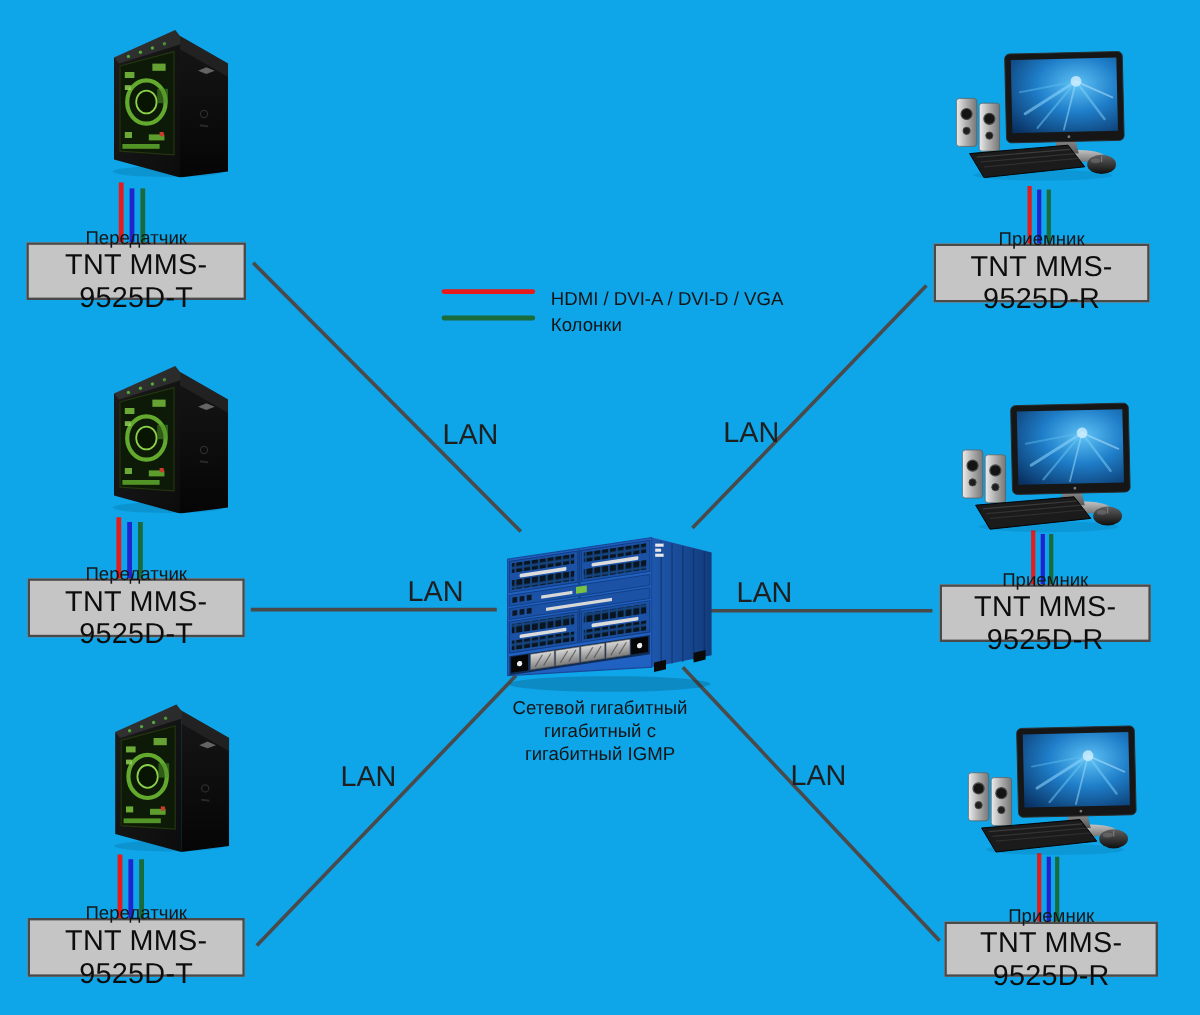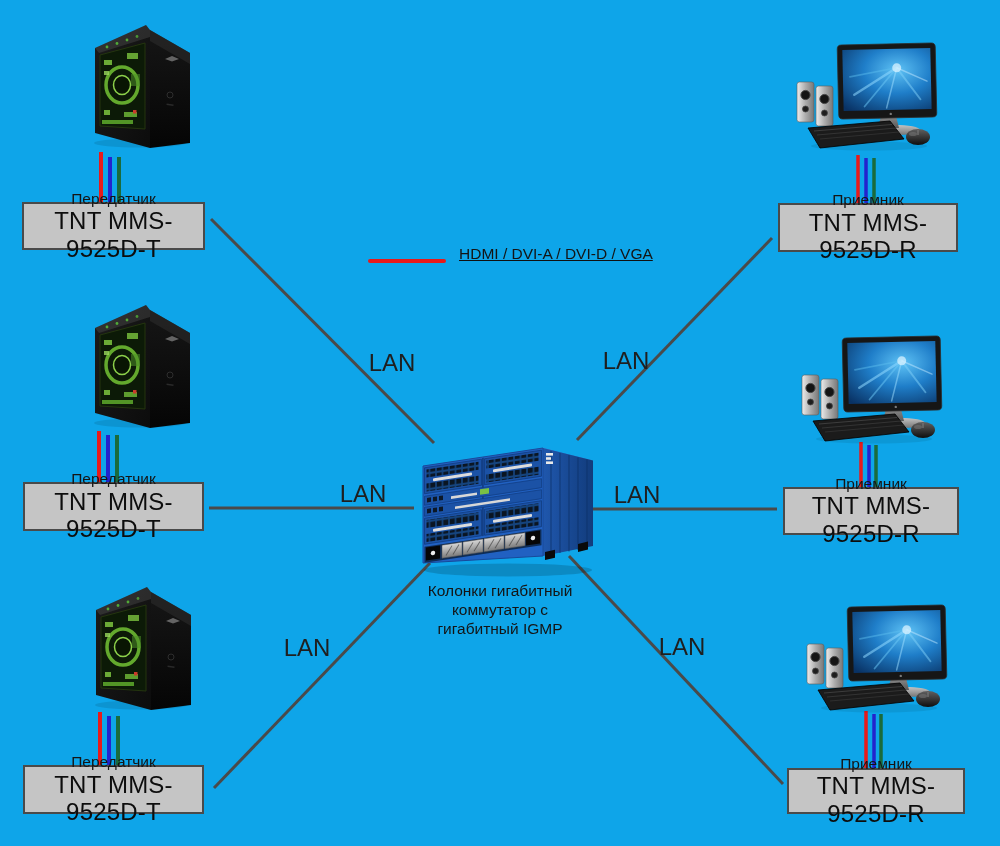--- a/index.html
+++ b/index.html
@@ -15,21 +15,21 @@
     display:flex;flex-direction:column;align-items:center;justify-content:center;
     text-align:center;line-height:1.15;
   }
   .node-title{font-size:15.5px;color:#151515;}
   .node-model{font-size:24px;color:#0d0d0d;letter-spacing:.2px;}
   .lan{
     position:absolute;transform:translate(-50%,-50%);
     font-size:24px;color:#1f1f1f;white-space:nowrap;
   }
   .legend{position:absolute;left:368px;top:241px;}
-  .legend-row{display:flex;align-items:flex-end;height:21.5px;text-decoration:underline;}
+  .legend-row{display:flex;align-items:flex-start;height:21.5px;}
   .legend-swatch{width:78px;height:4px;border-radius:2px;margin-right:13px;flex:0 0 auto;}
   .legend-label{font-size:15.5px;color:#141414;white-space:nowrap;}
   .switch-caption{
     position:absolute;left:400px;top:581px;width:200px;text-align:center;
     font-size:15.5px;line-height:19px;color:#141414;
   }
 </style>
 </head>
 <body>
 
@@ -318,21 +318,25 @@
   <div class="lan" style="left:307px;top:648px">LAN</div>
   <div class="lan" style="left:626px;top:361px">LAN</div>
   <div class="lan" style="left:637px;top:495px">LAN</div>
   <div class="lan" style="left:682px;top:647px">LAN</div>
 
   <div class="legend">
     <div class="legend-row">
       <div class="legend-swatch" style="background: rgb(232, 26, 26);"></div>
       <div class="legend-label">HDMI / DVI-A / DVI-D / VGA</div>
     </div>
+    <div class="legend-row">
+      <div class="legend-swatch" style="background: rgb(26, 107, 60);"></div>
+      <div class="legend-label">Колонки</div>
+    </div>
   </div>
 
   <div class="switch-caption">
-    <div>Колонки гигабитный</div>
-    <div>коммутатор с</div>
+    <div>Сетевой гигабитный</div>
+    <div>гигабитный с</div>
     <div>гигабитный IGMP</div>
   </div>
 
 </div>
 
 </body></html>

